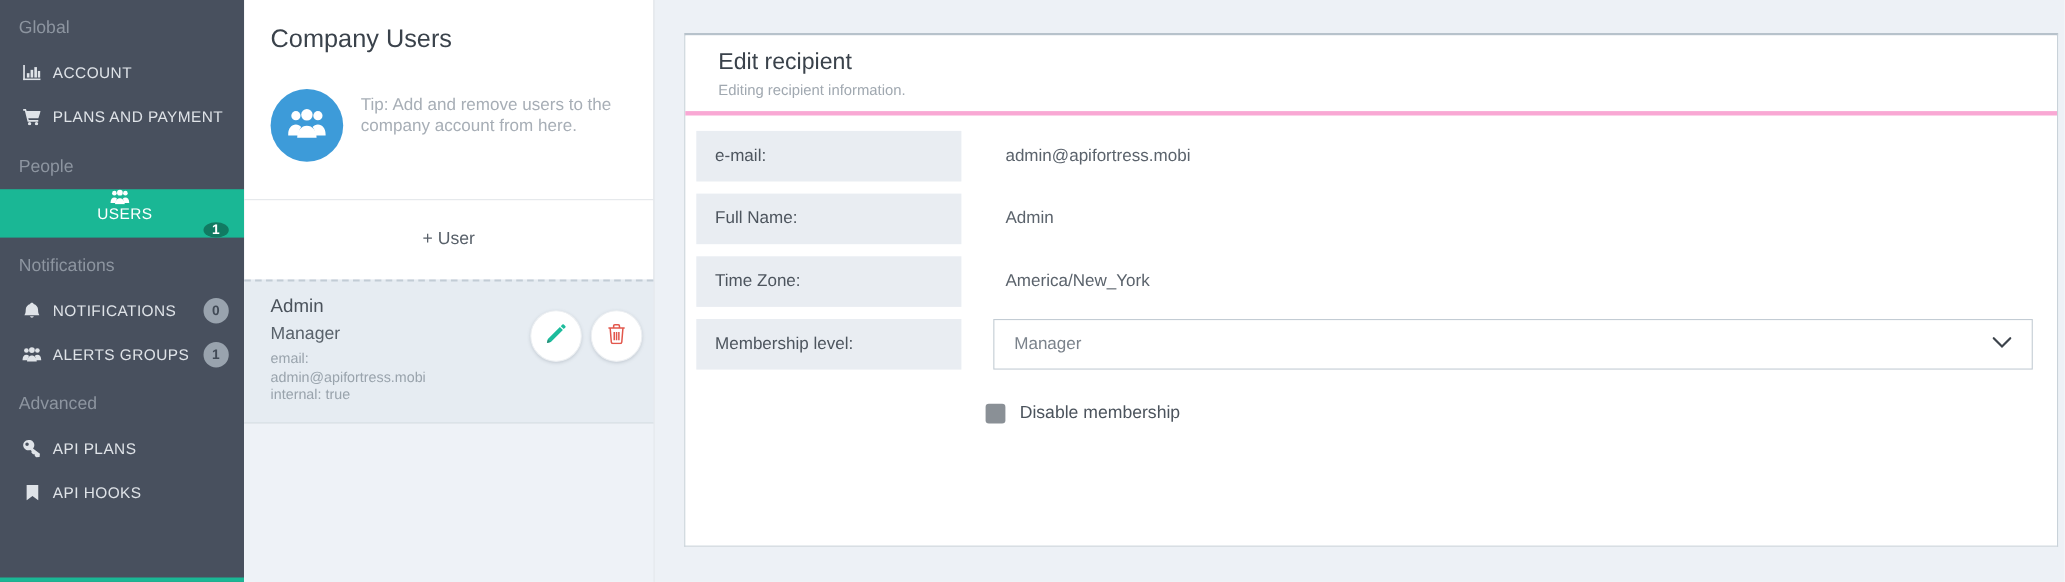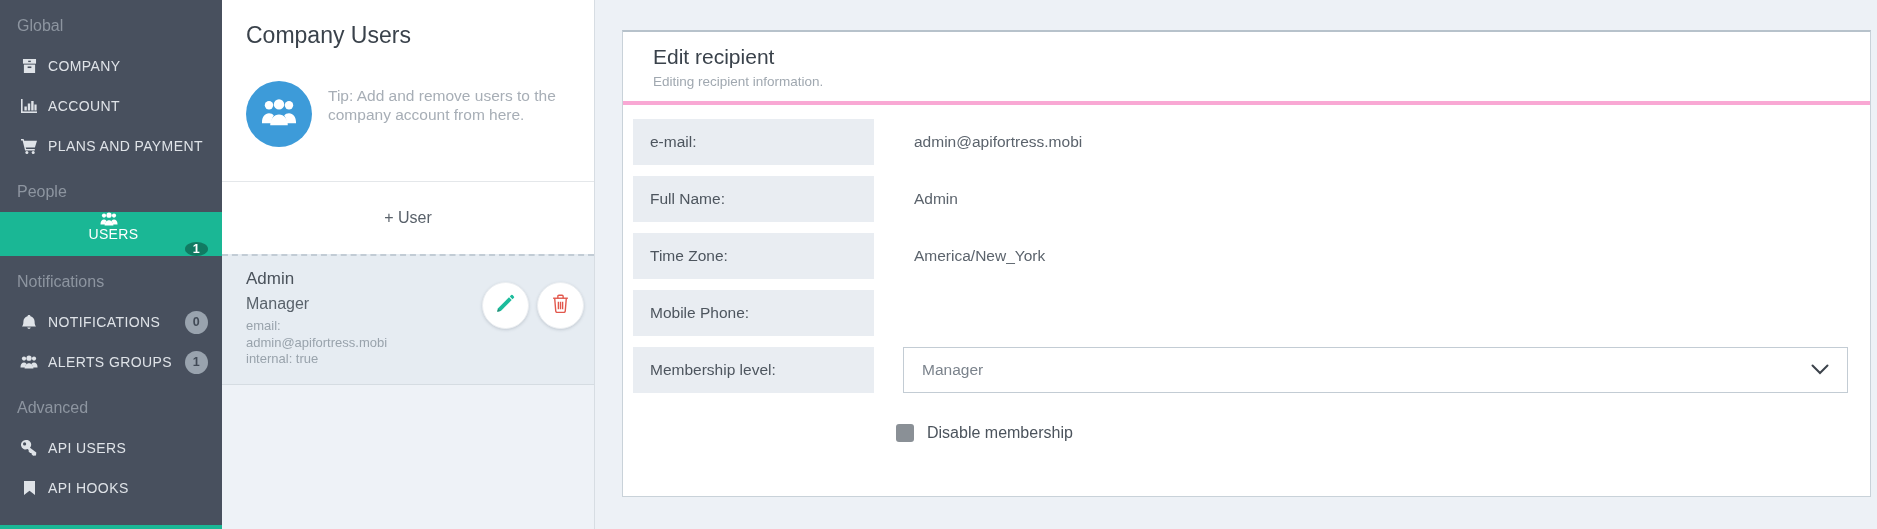--- a/index.html
+++ b/index.html
@@ -101,31 +101,20 @@
   .checkbox { width:18px; height:18px; background:#8a9096; border-radius:3px; cursor:pointer; flex:none; }
   .checkbox-label { margin-left:13px; font-size:16px; color:#4b535c; }
 </style>
 </head>
 <body>
 
 <aside class="sidebar">
 
   <div class="nav-header">Global</div>
 
-  <div class="nav-item">
-    <span class="ico">
-      <svg width="15" height="14" viewBox="0 0 16 15" fill="currentColor">
-          <path d="M1 0h14v5H1z"></path>
-          <path d="M2 6h12v9H2z"></path>
-          <rect x="6" y="8" width="4" height="1.7" fill="#48505e"></rect>
-          <rect x="6.6" y="1.8" width="2.8" height="1.5" fill="#48505e"></rect>
-        </svg>
-    </span>
-    <span>COMPANY</span>
-  </div>
 
   <div class="nav-item">
     <span class="ico">
       <svg width="16" height="14" viewBox="0 0 16 14" fill="currentColor">
           <rect x="0" y="0" width="1.6" height="14"></rect>
           <rect x="0" y="12.4" width="16" height="1.6"></rect>
           <rect x="3.4" y="7.5" width="2.4" height="4"></rect>
           <rect x="6.8" y="4.5" width="2.4" height="7"></rect>
           <rect x="10.2" y="2" width="2.4" height="9.5"></rect>
           <rect x="13.4" y="5.5" width="2.2" height="6"></rect>
@@ -191,21 +180,21 @@
   </div>
 
   <div class="nav-header spaced">Advanced</div>
 
   <div class="nav-item">
     <span class="ico">
       <svg width="16" height="16" viewBox="0 0 16 16" fill="currentColor">
           <path fill-rule="evenodd" d="M4.7 0a4.7 4.7 0 1 0 1.9 9l1.1 1.1-.1 1.4 1.5 1.5 1.4-.1.1 1.4 1.5 1.5 2.9-.3.3-2.9L9 7.7A4.7 4.7 0 0 0 4.7 0zM3.6 2.3a1.6 1.6 0 1 1 0 3.2 1.6 1.6 0 0 1 0-3.2z"></path>
         </svg>
     </span>
-    <span>API USERS</span>
+    <span>API PLANS</span>
   </div>
 
   <div class="nav-item">
     <span class="ico">
       <svg width="11" height="14" viewBox="0 0 11 14" fill="currentColor">
           <path d="M0 0h11v14L5.5 9.8 0 14z"></path>
         </svg>
     </span>
     <span>API HOOKS</span>
   </div>
@@ -285,24 +274,20 @@
     <div class="form-row">
       <div class="row-label">Full Name:</div>
       <div class="row-value">Admin</div>
     </div>
 
     <div class="form-row">
       <div class="row-label">Time Zone:</div>
       <div class="row-value">America/New_York</div>
     </div>
 
-    <div class="form-row">
-      <div class="row-label">Mobile Phone:</div>
-      <div class="row-value"></div>
-    </div>
 
     <div class="form-row">
       <div class="row-label">Membership level:</div>
       <div class="row-select">
         <span>Manager</span>
         <span>
           <svg width="18" height="11" viewBox="0 0 18 11" fill="none" stroke="#3c434b" stroke-width="2" stroke-linecap="round">
               <path d="M1.5 1.5L9 9l7.5-7.5"></path>
             </svg>
         </span>

